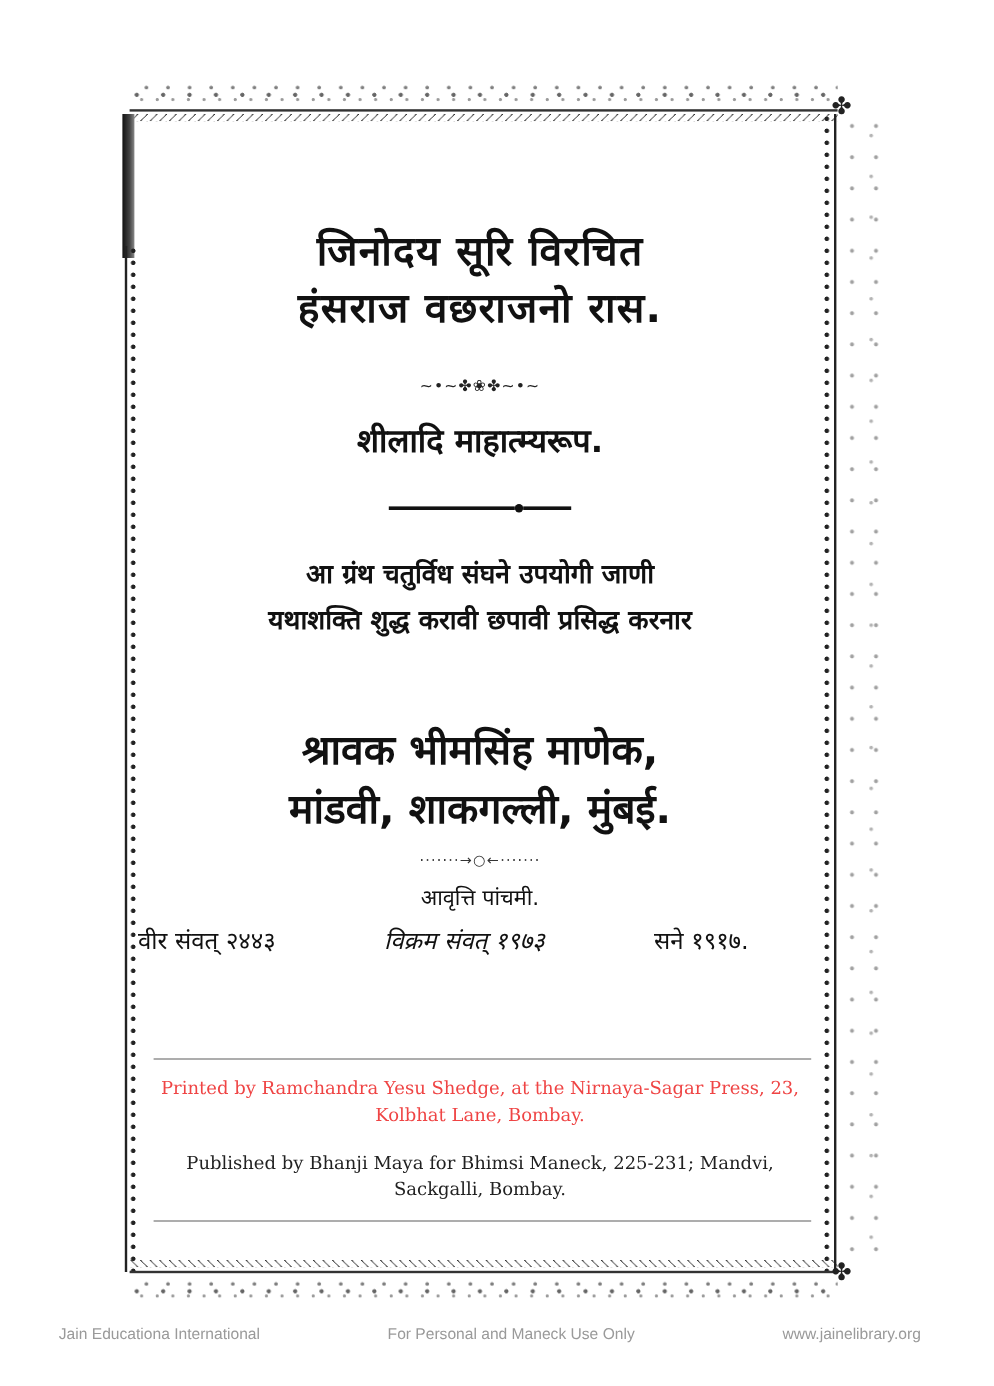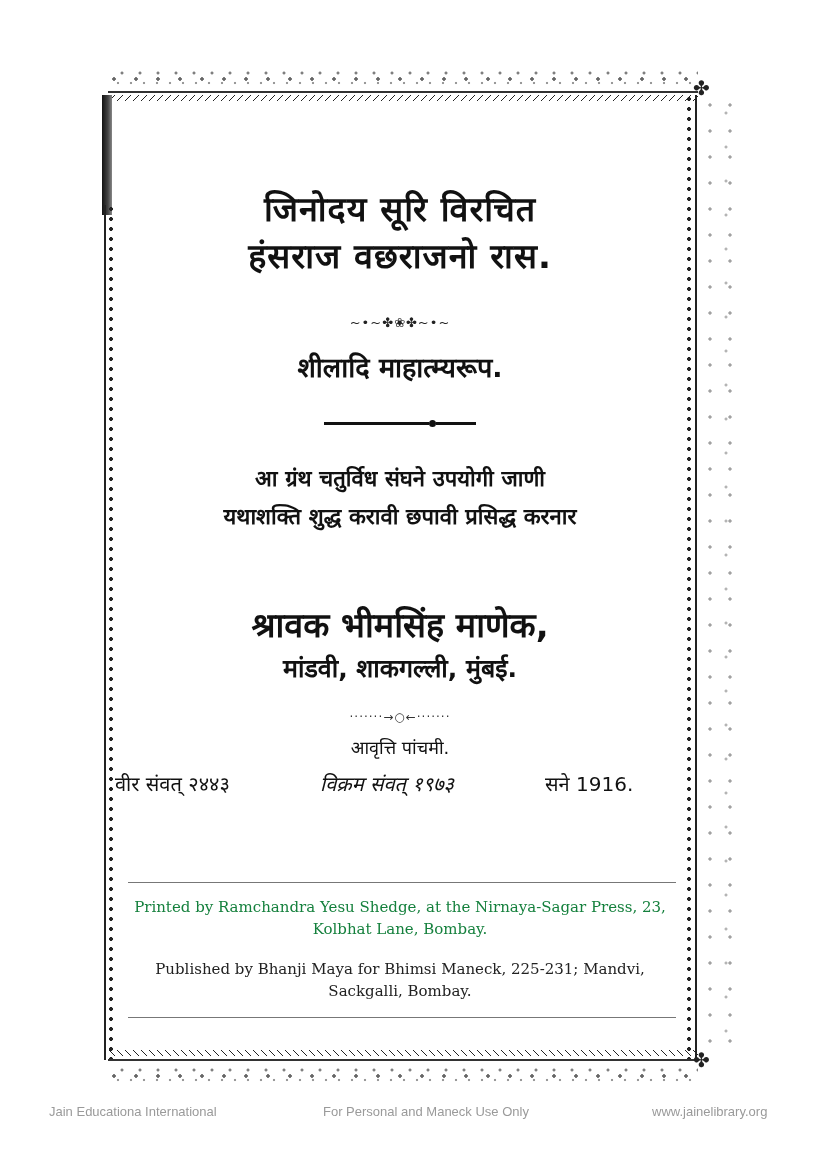--- a/index.html
+++ b/index.html
@@ -75,36 +75,36 @@
     .subtitle { top: 238px; font-size: 27px; font-weight: bold; }
     .ornament-2 { top: 303px; }
     .ornament-2 .bar { display: inline-block; width: 105px; height: 3px; background: #111; vertical-align: middle; }
     .ornament-2 .dot { display: inline-block; width: 7px; height: 7px; border-radius: 50%; background: #111; vertical-align: middle; }
 
     .desc-1 { top: 352px; font-size: 22px; font-weight: bold; }
     .desc-2 { top: 390px; font-size: 22px; font-weight: bold; }
 
     .publisher { top: 443px; font-size: 34px; font-weight: bold; margin-top: 48px; }
     .pub-desc { top: 500px; font-size: 22px; font-weight: bold; }
-    .pub-addr { top: 540px; font-size: 25px; font-weight: bold; }
+    .pub-addr { top: 540px; font-size: 34px; font-weight: bold; }
 
     .ornament-3 { top: 600px; font-size: 12px; color: #333; letter-spacing: 1px; }
     .edition { top: 625px; font-size: 18px; }
 
     .dates { position: absolute; top: 660px; left: 0; right: 0; height: 30px; font-size: 20px; }
     .dates span { position: absolute; white-space: nowrap; }
     .date-vir { left: -5px; }
     .date-vikram { left: 200px; font-style: italic; }
     .date-san { left: 425px; }
 
     .rule-thin { position: absolute; left: 0; right: 0; height: 1px; background: #777; }
     .rule-a { top: 772px; left: 8px; right: 4px; }
     .rule-b { top: 907px; left: 8px; right: 4px; }
 
-    .printed { top: 786px; font-family: "DejaVu Serif", serif; font-size: 15px; line-height: 22px; color: #15803d; white-space: normal; }
+    .printed { top: 786px; font-family: "DejaVu Serif", serif; font-size: 15px; line-height: 22px; color: #ef4444; white-space: normal; }
     .published { top: 848px; font-family: "DejaVu Serif", serif; font-size: 15px; line-height: 22px; color: #222; white-space: normal; }
 
     
     .footer { position: absolute; top: 1104px; left: 0; width: 828px; height: 20px;
               font-family: "Liberation Sans", sans-serif; font-size: 13px; color: #9a9a9a; }
     .footer span { position: absolute; white-space: nowrap; }
     .footer .f-left { left: 49px; }
     .footer .f-center { left: 323px; }
     .footer .f-right { left: 652px; }
   </style>
@@ -151,21 +151,21 @@
 
   <div class="line-abs publisher">श्रावक भीमसिंह माणेक,</div>
   <div class="line-abs pub-addr">मांडवी, शाकगल्ली, मुंबई.</div>
 
   <div class="line-abs ornament-3">·······→○←·······</div>
   <div class="line-abs edition">आवृत्ति पांचमी.</div>
 
   <div class="dates">
     <span class="date-vir">वीर संवत् २४४३</span>
     <span class="date-vikram">विक्रम संवत् १९७३</span>
-    <span class="date-san">सने 1916.</span>
+    <span class="date-san">सने १९१७.</span>
   </div>
 
   <div class="rule-thin rule-a"></div>
   <div class="line-abs printed">Printed by Ramchandra Yesu Shedge, at the Nirnaya-Sagar Press, 23, Kolbhat Lane, Bombay.</div>
   <div class="line-abs published">Published by Bhanji Maya for Bhimsi Maneck, 225-231; Mandvi, Sackgalli, Bombay.</div>
   <div class="rule-thin rule-b"></div>
 </div>
 
 <div class="footer">
   <span class="f-left">Jain Educationa International</span>

